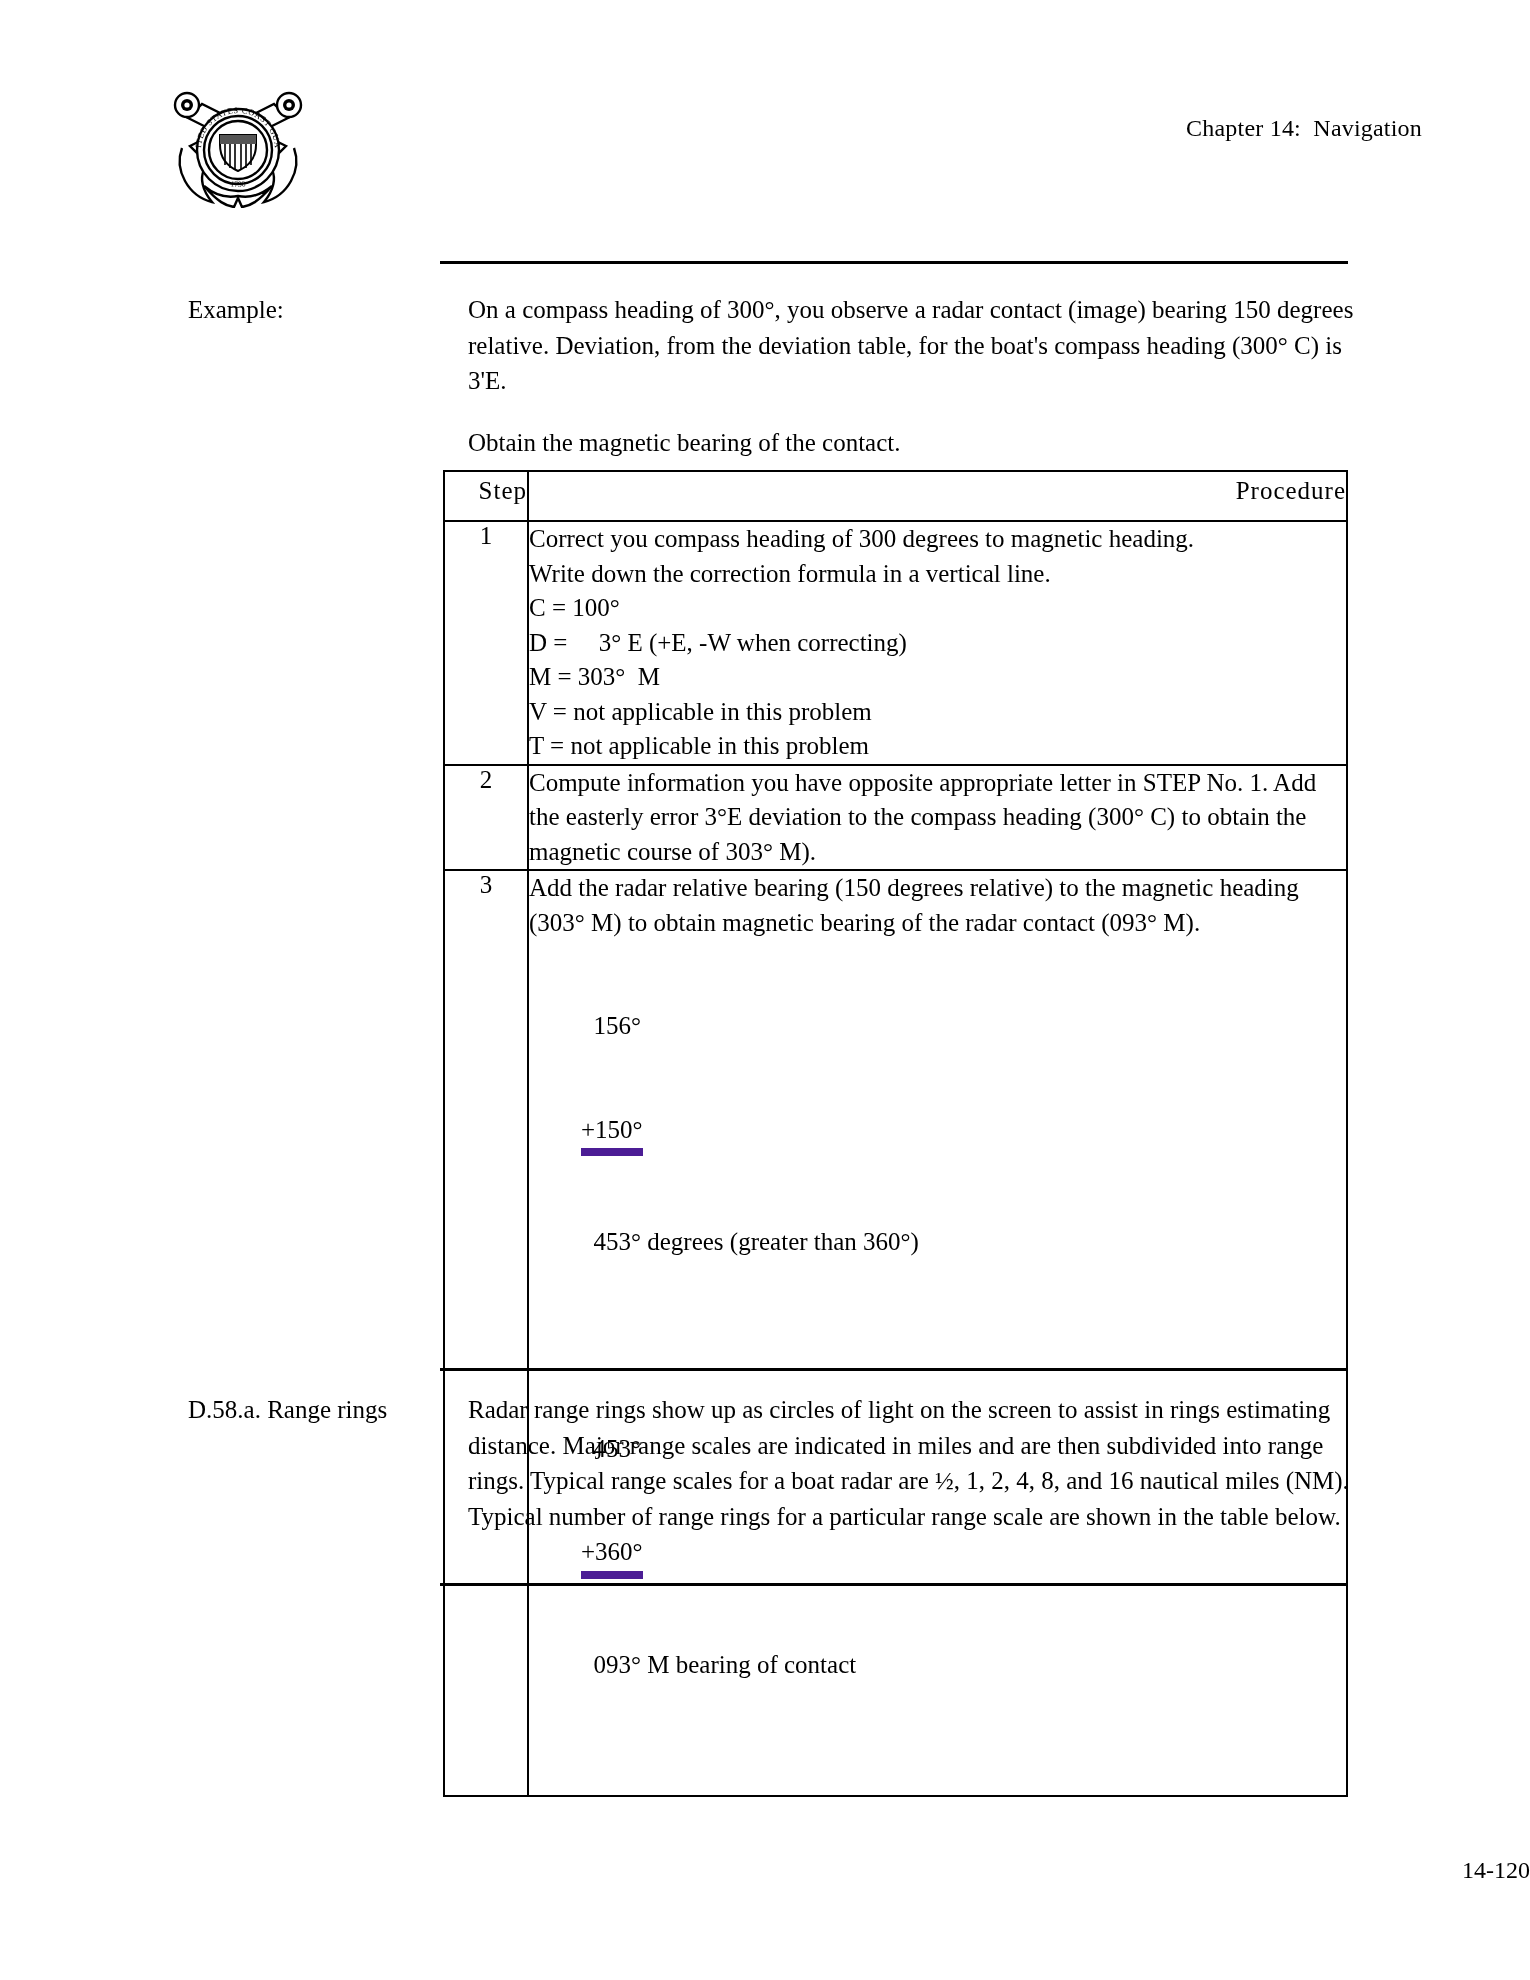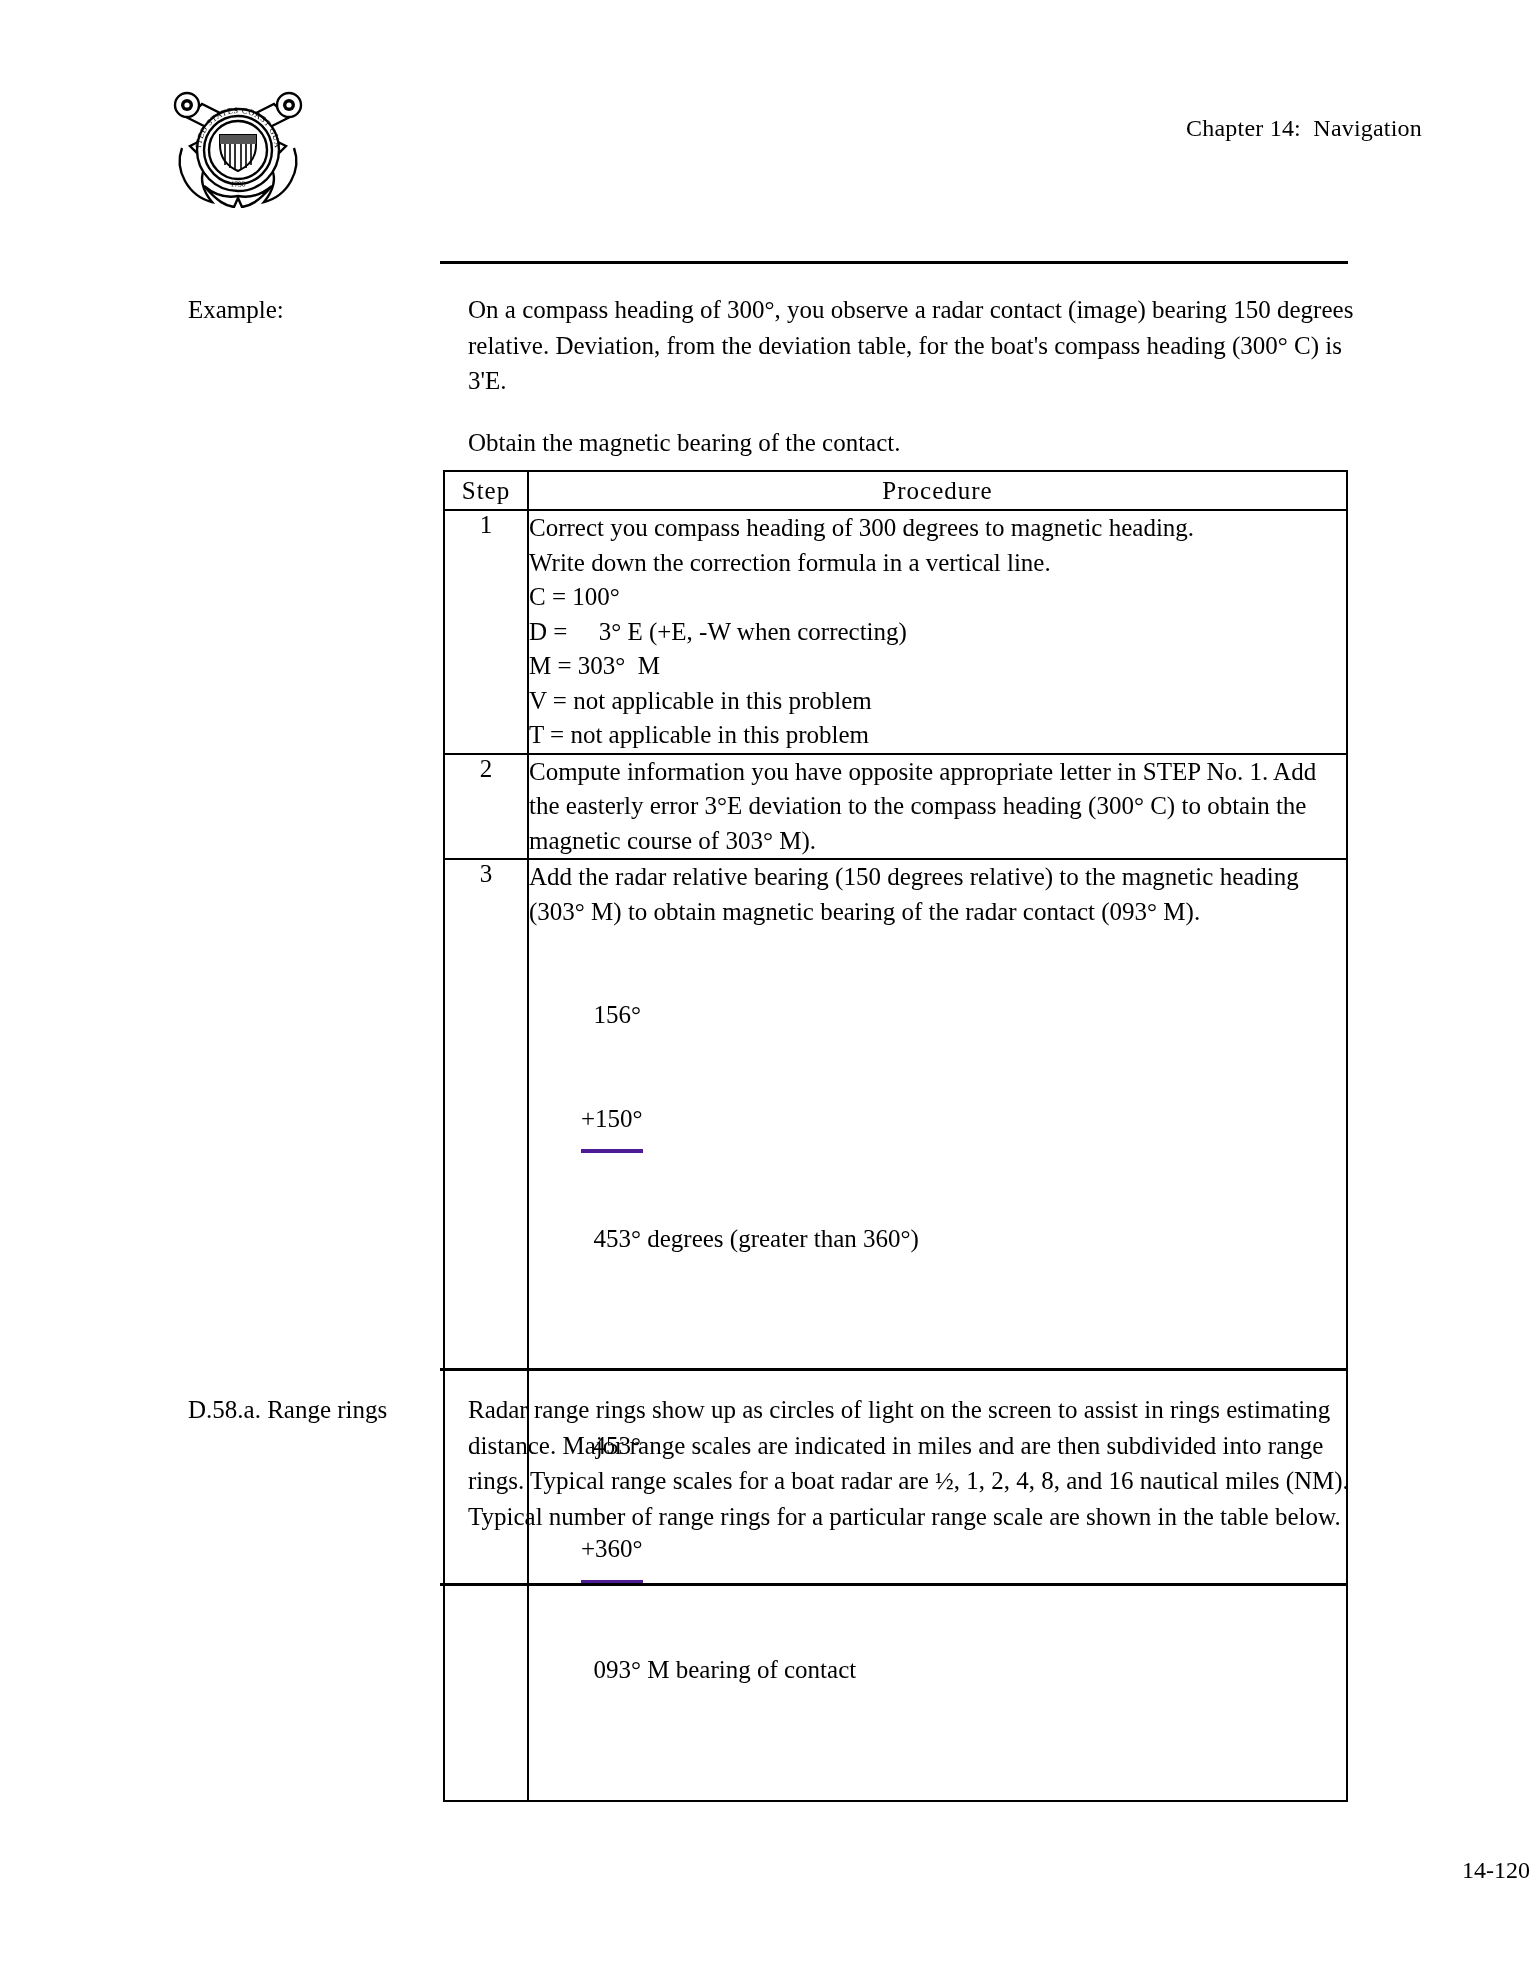--- a/index.html
+++ b/index.html
@@ -89,23 +89,23 @@
     table-layout: fixed;
     font-size: 25px;
   }
   table.proc th,
   table.proc td {
     border: 2px solid #000;
     padding: 0;
     vertical-align: top;
   }
   table.proc th {
-    text-align: center;
+    text-align: right;
     font-weight: normal;
-    padding: 5px 0 4px 0;
+    padding: 5px 0 15px 0;
     letter-spacing: 1px;
   }
   th.col-step, td.col-step {
     width: 82px;
     text-align: center;
   }
   td.col-step {
     padding: 9px 0 0 0;
   }
   td.col-proc {
@@ -115,23 +115,23 @@
   td.col-proc .line { white-space: pre; }
   td.col-proc .para { margin: 0; }
 
   
   .calc {
     margin-left: 52px;
     white-space: pre;
     line-height: 1.38;
   }
   .calc .addend {
-    border-bottom: 4px solid #4c1d95;
+    border-bottom: 8px solid #4c1d95;
     display: inline-block;
-    padding-bottom: 13px;
+    padding-bottom: 1px;
   }
   .calc-gap { height: 34px; }
   .tail-space { height: 44px; }
 
   
   .footer {
     position: absolute;
     left: 0;
     width: 1530px;
     top: 1857px;

